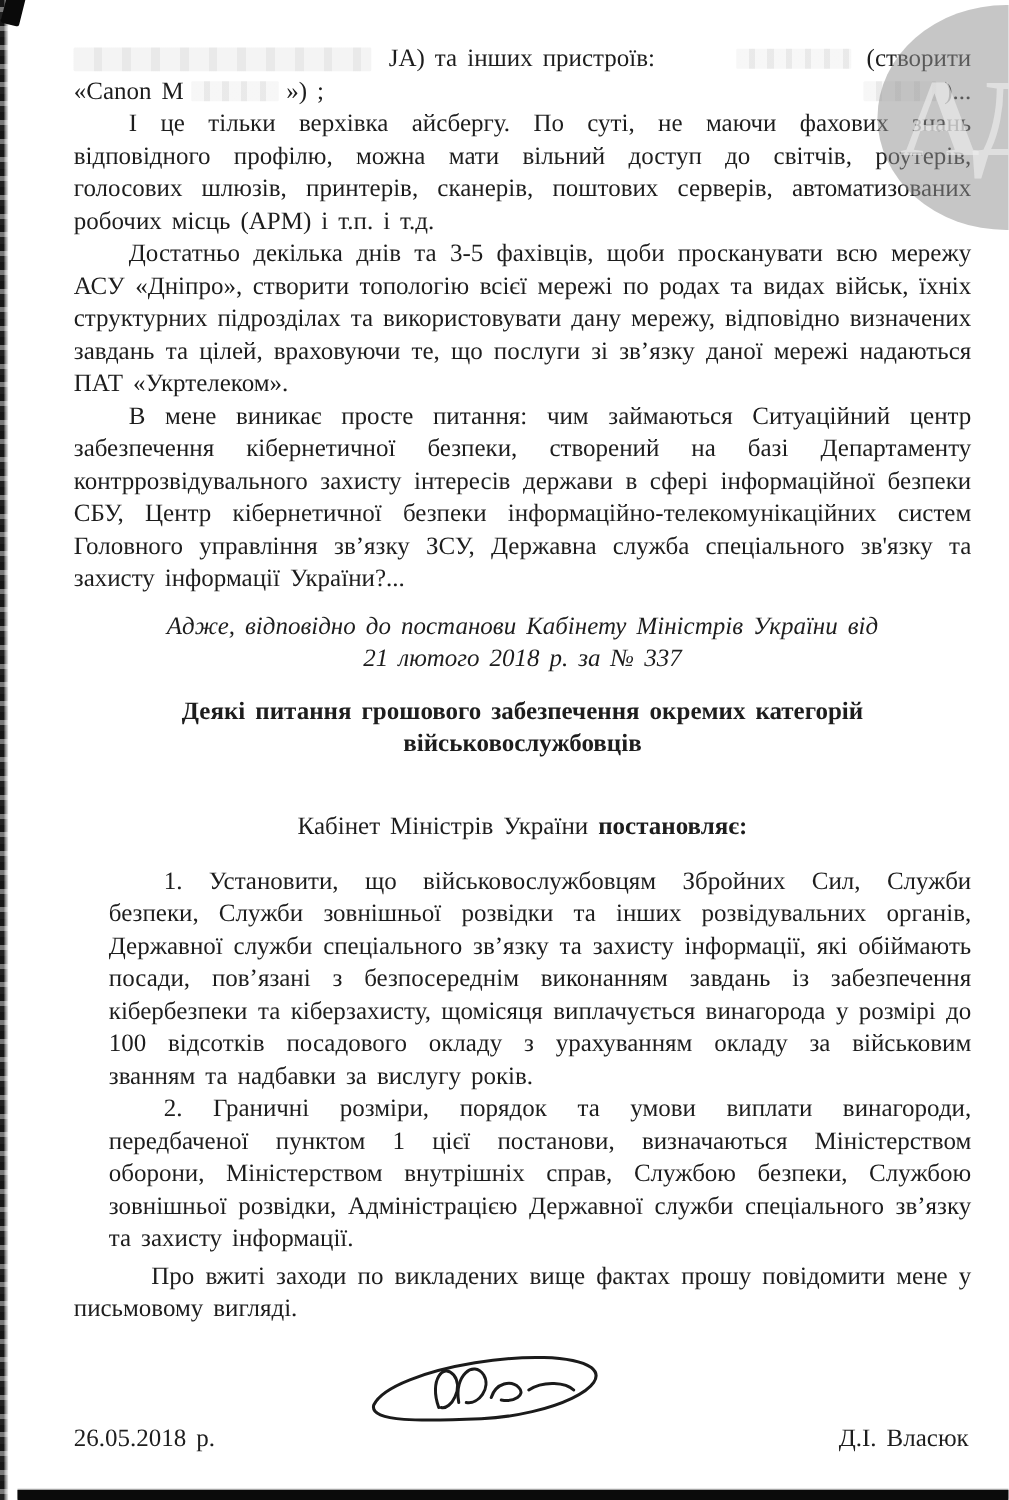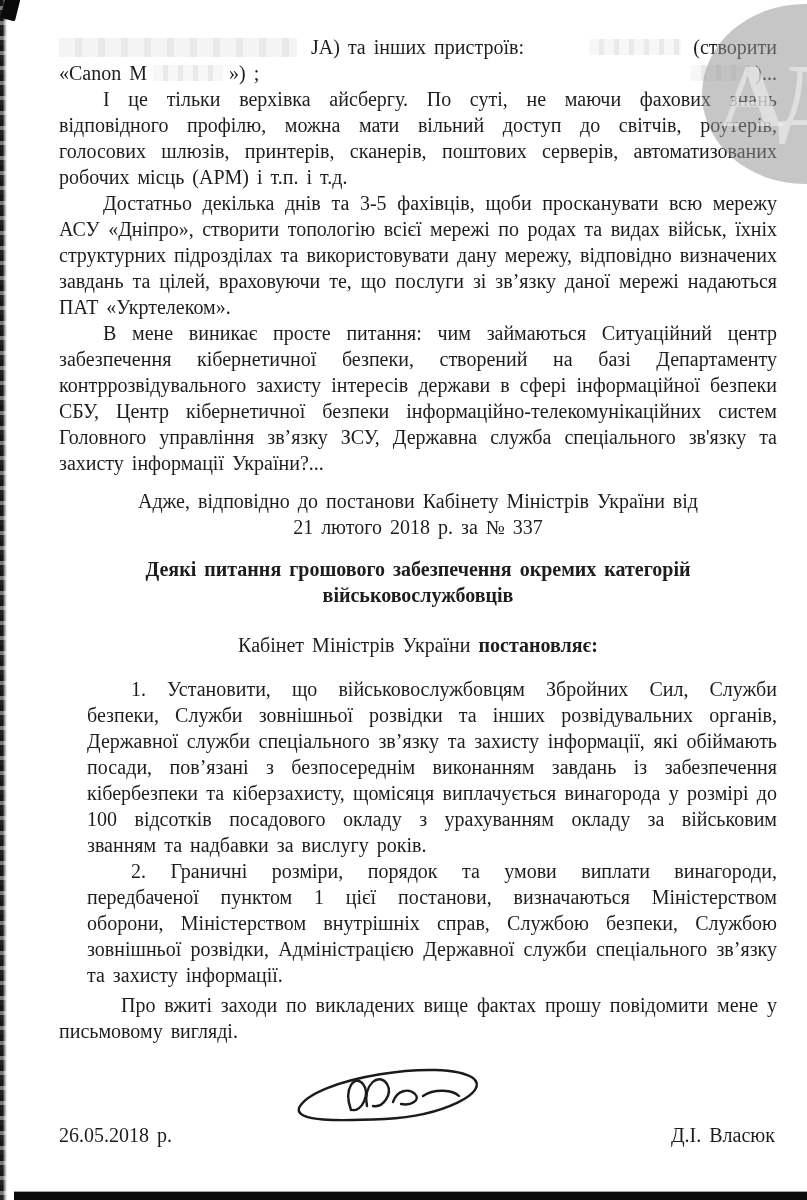--- a/index.html
+++ b/index.html
@@ -67,23 +67,23 @@
   .ghost{
     display:inline-block;height:16px;border-radius:1px;
     background:repeating-linear-gradient(90deg,#f6f6f6 0 10px,#e7e7e7 10px 15px);
     opacity:.9;
   }
   .spacer{flex:1 1 auto;}
   p{margin:0;text-indent:44px;text-align:justify;}
   .center{
     text-align:center;text-indent:0;margin:10px auto 0 auto;
   }
-  .ref-line{width:586px;margin-top:12px;}
+  .ref-line{width:586px;margin-top:12px;font-style:italic;}
   .decree-title{width:566px;font-weight:bold;margin-top:16px;}
-  .enact-line{width:100%;margin-top:24px;}
+  .enact-line{width:100%;margin-top:40px;}
   .enact-bold{font-weight:bold;}
   .items p{margin-top:0;}
   .items{margin-top:18px;margin-left:28px;}
   .closing{margin-top:4px;}
   .closing p{text-indent:62px;}
   .sig-row{
     display:flex;align-items:flex-end;justify-content:space-between;
     margin-top:34px;padding-right:2px;gap:42px;
   }
   .sig-date{white-space:nowrap;}

